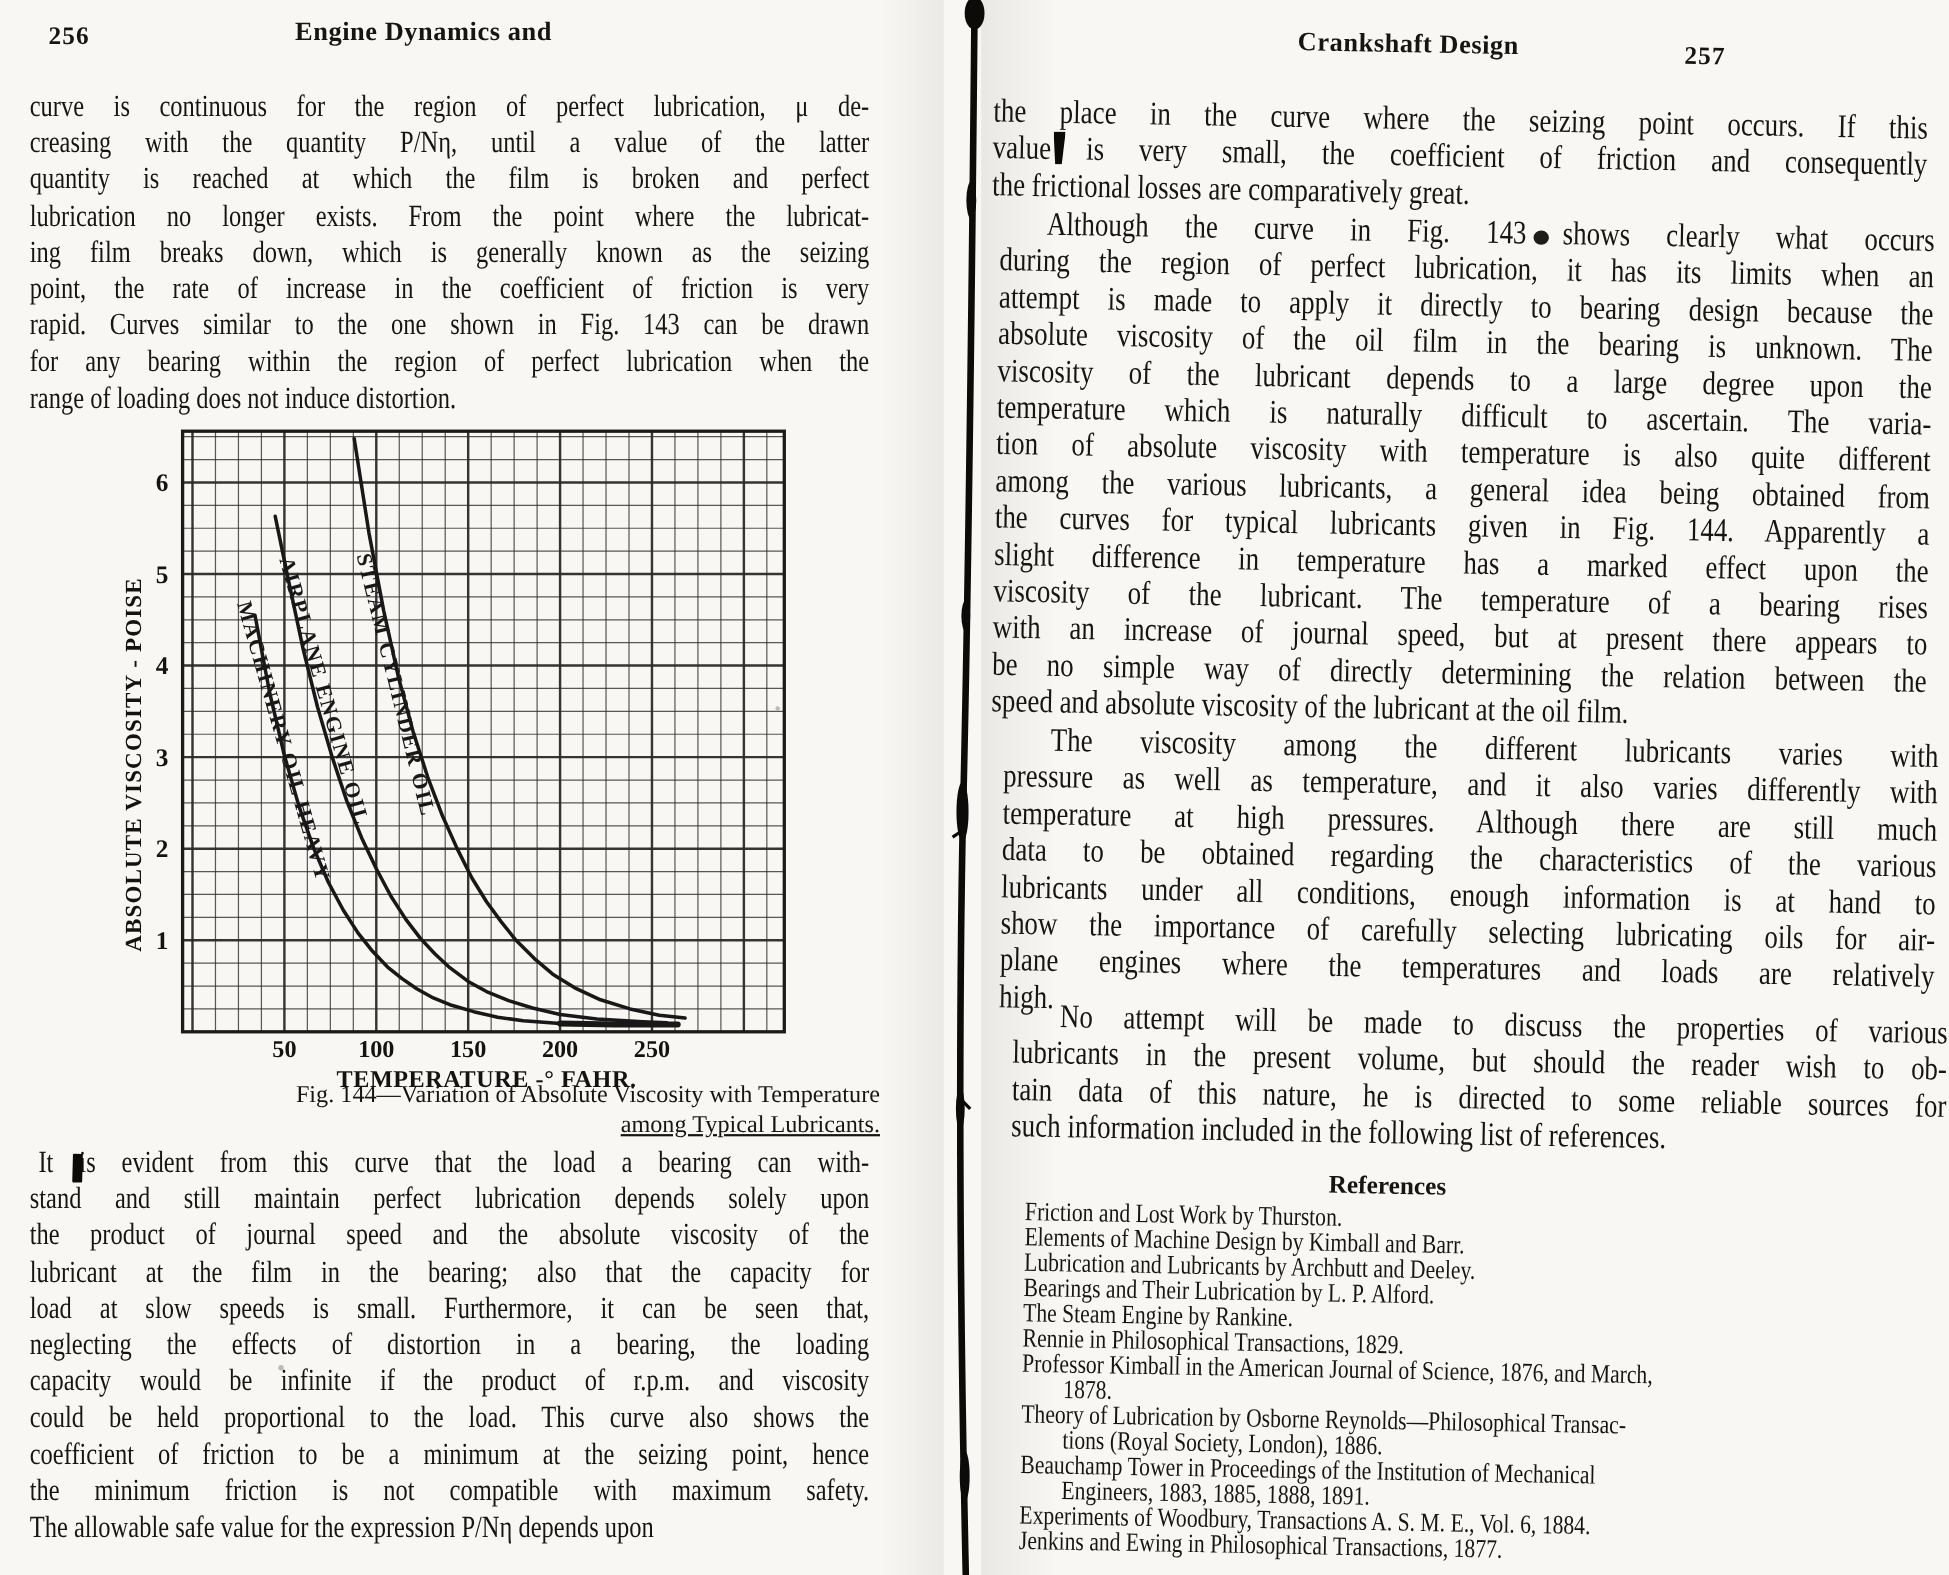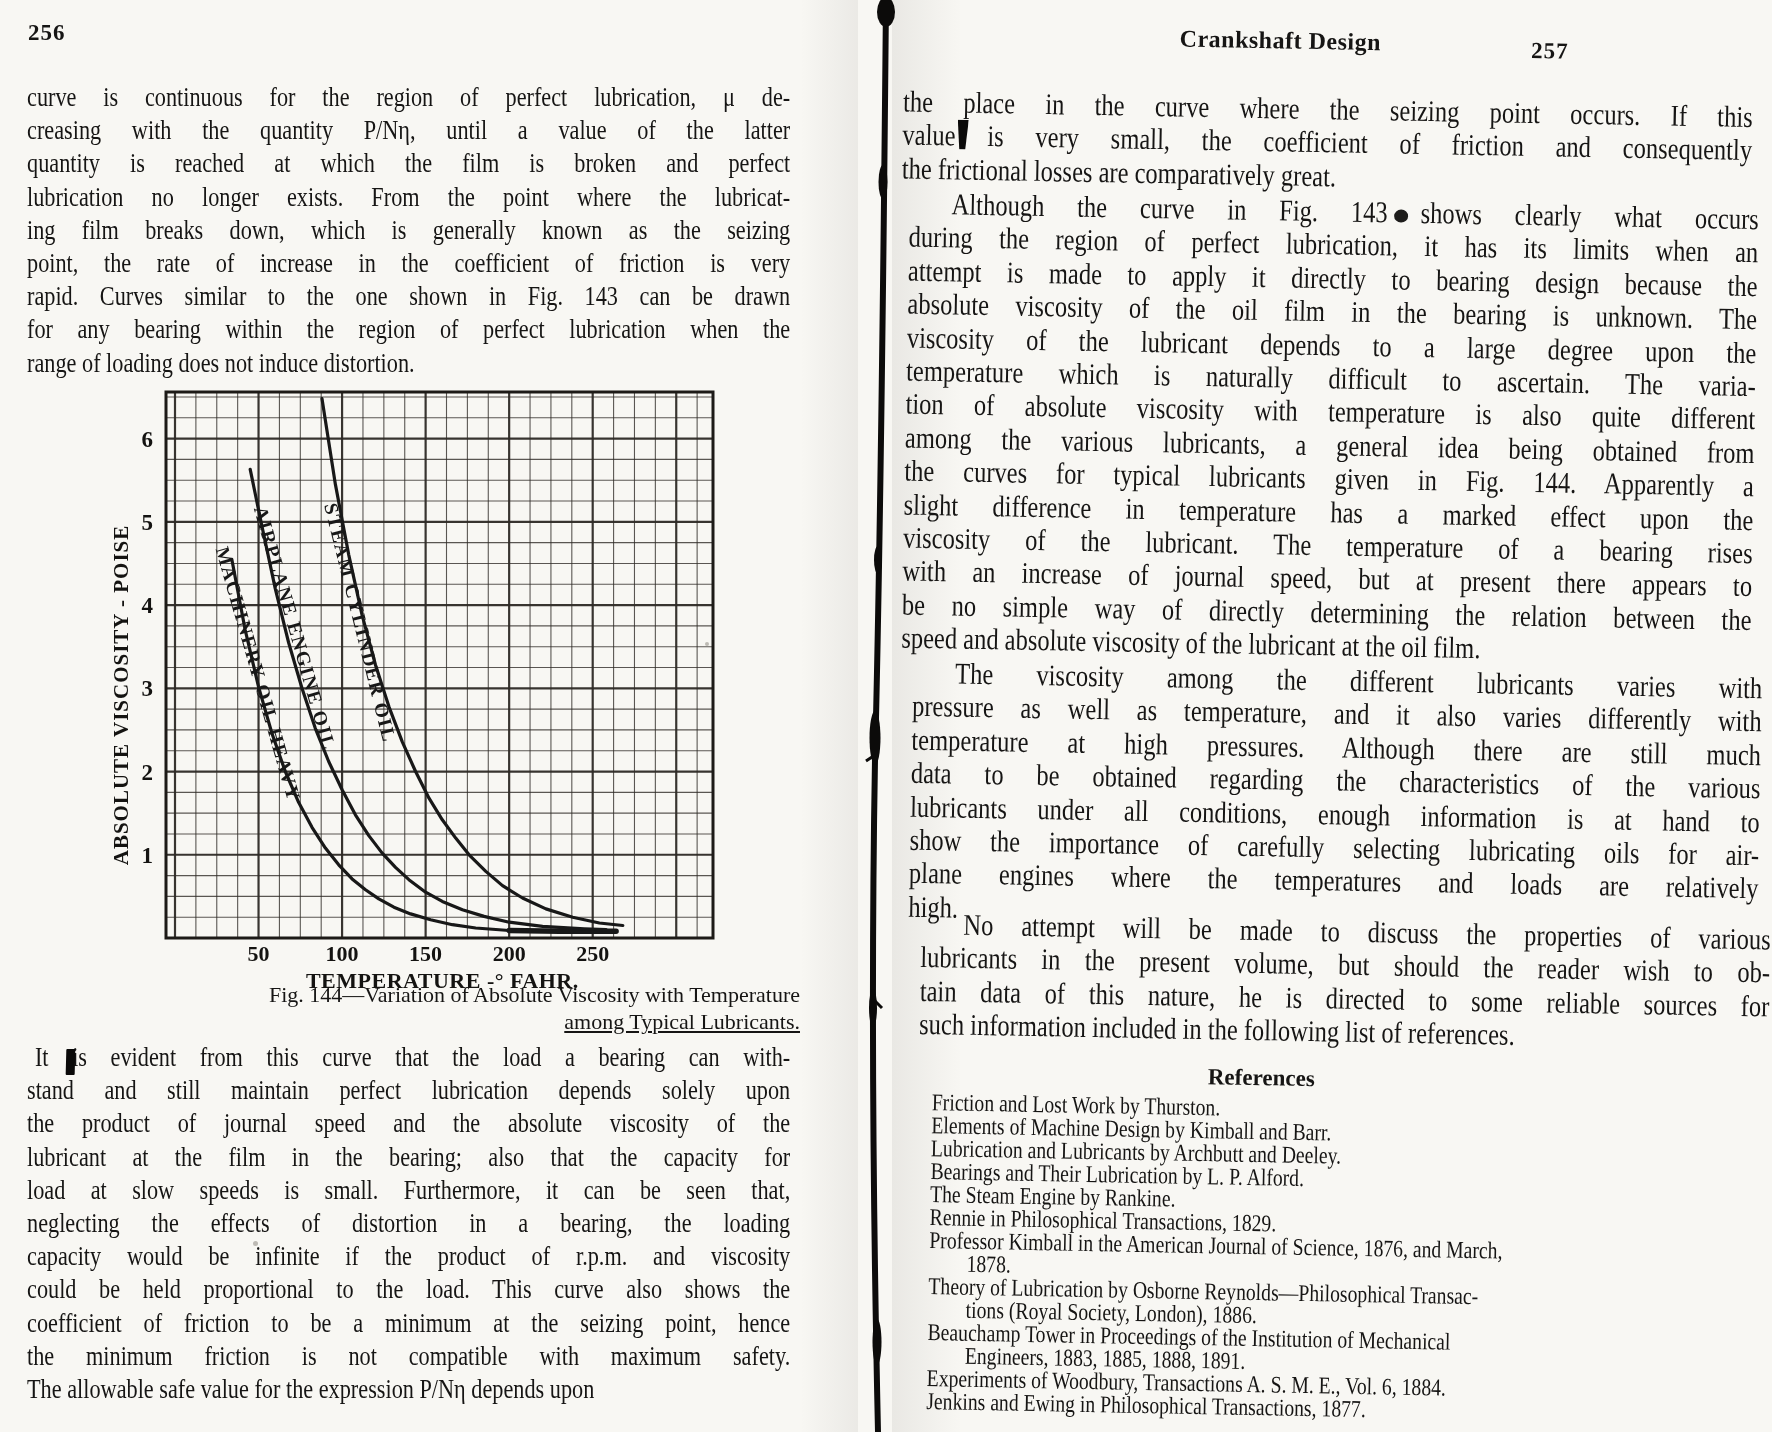--- a/index.html
+++ b/index.html
@@ -45,21 +45,22 @@
   #gutter{position:absolute;left:838px;top:0;width:72px;height:1432px;}
   .shade{position:absolute;top:0;height:1432px;pointer-events:none;}
   #shade-l{left:800px;width:58px;background:linear-gradient(90deg,rgba(60,55,50,0) ,rgba(60,55,50,.07));}
   #shade-r{left:892px;width:70px;background:linear-gradient(90deg,rgba(60,55,50,.08),rgba(60,55,50,0));}
   .speck{position:absolute;background:#8d887f;border-radius:50%;opacity:.55;}
 </style>
 </head>
 <body>
 
 <div class="page" id="left-page">
-  <div class="pgnum" style="left:28px;top:20px;text-align:center;">256</div>
+  <div class="pgnum" style="left:44px;top:20px;text-align:center;">256</div>
+  <div class="runhead" style="left:0;width:770px;top:16px;">Engine Dynamics and</div>
 
   <div class="para left-body" style="top:80px;">
       <div class="jline">curve is continuous for the region of perfect lubrication, μ de-</div>
       <div class="jline">creasing with the quantity P/Nη, until a value of the latter</div>
       <div class="jline">quantity is reached at which the film is broken and perfect</div>
       <div class="jline">lubrication no longer exists. From the point where the lubricat-</div>
       <div class="jline">ing film breaks down, which is generally known as the seizing</div>
       <div class="jline">point, the rate of increase in the coefficient of friction is very</div>
       <div class="jline">rapid. Curves similar to the one shown in Fig. 143 can be drawn</div>
       <div class="jline">for any bearing within the region of perfect lubrication when the</div>

